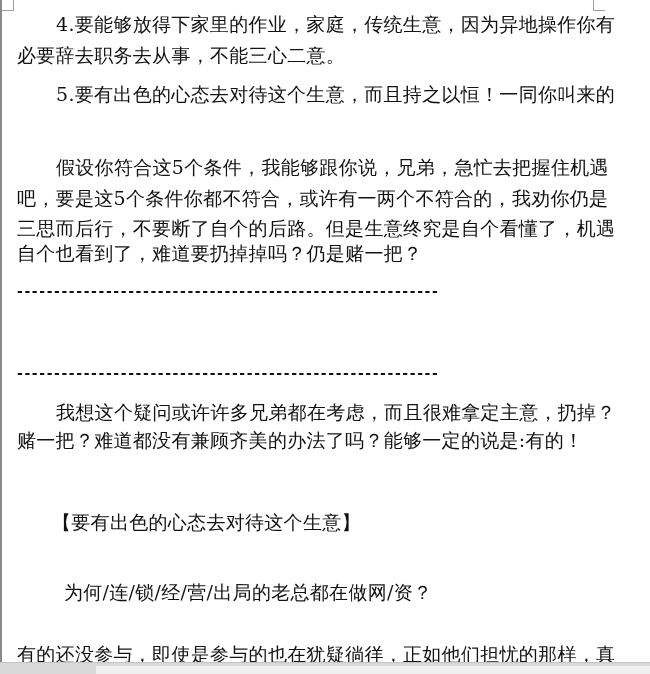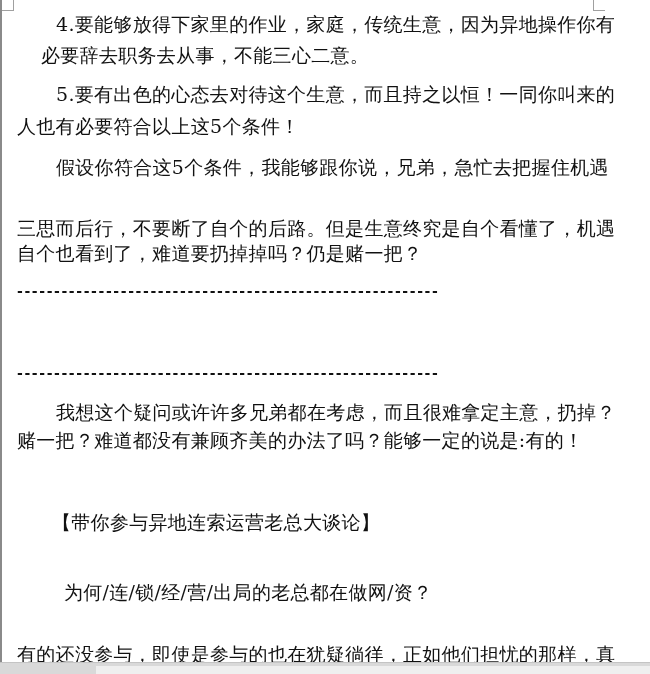--- a/index.html
+++ b/index.html
@@ -84,39 +84,39 @@
   </style>
 </head>
 <body>
 
 <div class="page">
   <div class="left-border"></div>
   <div class="crop-mark-tl"></div>
   <div class="crop-mark-tr"></div>
 
   <div class="line" style="left:56px; top:12px;">4.要能够放得下家里的作业，家庭，传统生意，因为异地操作你有</div>
-  <div class="line" style="left:17px; top:43px;margin-left:24px;">必要辞去职务去从事，不能三心二意。</div>
+  <div class="line" style="left:17px; top:43px;">必要辞去职务去从事，不能三心二意。</div>
 
   <div class="line" style="left:56px; top:82px;">5.要有出色的心态去对待这个生意，而且持之以恒！一同你叫来的</div>
-  <div class="line" style="left:17px; top:114px;">人也有必要符合以上这5个条件！</div>
 
   <div class="line" style="left:56px; top:155px;">假设你符合这5个条件，我能够跟你说，兄弟，急忙去把握住机遇</div>
+  <div class="line" style="left:17px; top:186px;">吧，要是这5个条件你都不符合，或许有一两个不符合的，我劝你仍是</div>
   <div class="line" style="left:17px; top:216px;text-align:center;">三思而后行，不要断了自个的后路。但是生意终究是自个看懂了，机遇</div>
   <div class="line" style="left:17px; top:241px;">自个也看到了，难道要扔掉掉吗？仍是赌一把？</div>
 
   <div class="dashes" style="top:282px;">---------------------------------------------------------</div>
 
 
   <div class="dashes" style="top:364px;">---------------------------------------------------------</div>
 
   <div class="line" style="left:56px; top:400px;">我想这个疑问或许许多兄弟都在考虑，而且很难拿定主意，扔掉？</div>
   <div class="line" style="left:17px; top:428px;">赌一把？难道都没有兼顾齐美的办法了吗？能够一定的说是:有的！</div>
 
 
-  <div class="line" style="left:52px; top:510px;">【带你参与异地连索运营老总大谈论】</div>
+  <div class="line" style="left:52px; top:510px;">【要有出色的心态去对待这个生意】</div>
 
   <div class="line" style="left:64px; top:580px;">为何/连/锁/经/营/出局的老总都在做网/资？</div>
 
   <div class="line" style="left:17px; top:642px;">有的还没参与，即使是参与的也在犹疑徜徉，正如他们担忧的那样，真</div>
 </div>
 
 <div class="bottom-bar">
   <div class="bottom-bar-thumb"></div>
 </div>
 

